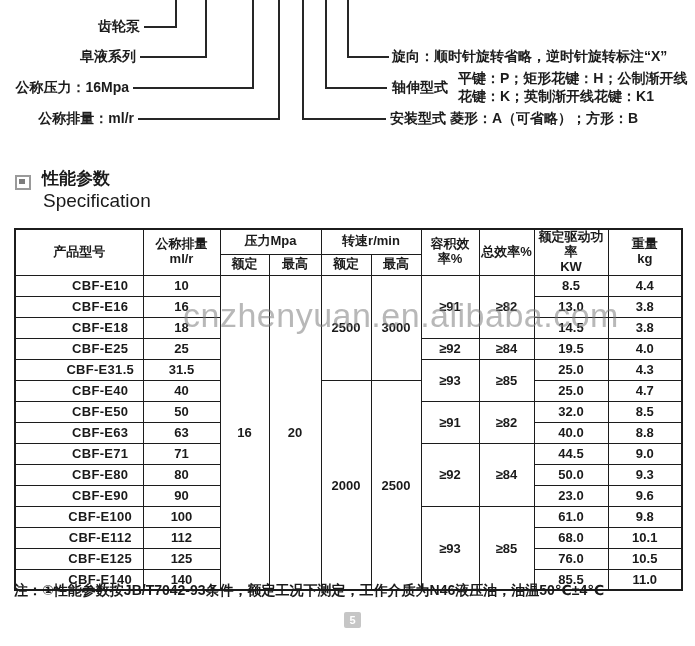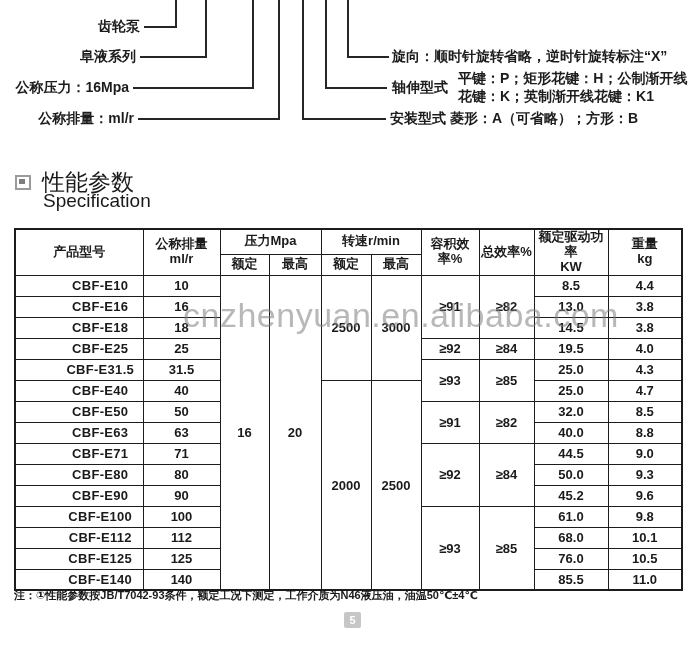--- a/index.html
+++ b/index.html
@@ -9,41 +9,41 @@
     color:#1a1a1a;overflow:hidden;
   }
   .abs{position:absolute;}
   
   .ln{position:absolute;background:#262626;}
   .dlabel{position:absolute;font-size:14px;font-weight:700;white-space:nowrap;color:#1c1c1c;}
   .dlabel.right-align{text-align:right;}
   
   .sec-icon{position:absolute;left:15px;top:175px;width:12px;height:11px;border:2px solid #9a9a9a;background:#fff;}
   .sec-icon::after{content:"";position:absolute;left:2px;top:2px;width:4px;height:3px;background:#7d7d7d;border:1px solid #7d7d7d;}
-  .sec-title{position:absolute;left:42px;top:167px;font-size:23px;font-weight:400;}
+  .sec-title{position:absolute;left:42px;top:167px;font-size:17px;font-weight:700;}
   .sec-sub{position:absolute;left:43px;top:190px;font-size:19px;font-weight:400;}
   
   .spec-table-wrap{position:absolute;left:14px;top:228px;}
   table{border-collapse:collapse;table-layout:fixed;width:667px;border:2px solid #1c1c1c;}
   th,td{border:1.5px solid #1c1c1c;text-align:center;vertical-align:middle;padding:0;overflow:hidden;}
   th{font-size:13px;font-weight:700;line-height:1.15;}
   thead tr.h1{height:19px;}
   thead tr.h2{height:16px;}
   tbody tr{height:21px;}
   tbody td{font-size:13px;font-weight:600;}
   tbody td.model{font-weight:700;letter-spacing:0.3px;padding-left:42px;}
   .hl{display:block;line-height:1.15;}
   
   .watermark{
     position:absolute;left:183px;top:296px;font-size:34px;font-weight:400;
     color:rgba(125,125,125,0.55);letter-spacing:0.5px;white-space:nowrap;
     pointer-events:none;z-index:5;
   }
   
-  .footnote{position:absolute;left:14px;top:582px;font-size:11px;font-weight:700;white-space:nowrap;margin-top:6px;}
+  .footnote{position:absolute;left:14px;top:582px;font-size:14px;font-weight:700;white-space:nowrap;}
   .page-badge{
     position:absolute;left:344px;top:612px;width:17px;height:16px;background:#c6c6c6;
     border-radius:2px;color:#ffffff;font-size:11px;font-weight:700;
     display:flex;align-items:center;justify-content:center;
   }
 </style>
 </head>
 <body>
 
 <div class="abs" style="left:0;top:0;width:695px;height:145px;">
@@ -194,21 +194,21 @@
         </tr>
         <tr>
           <td class="model">CBF-E80</td>
           <td>80</td>
           <td>50.0</td>
           <td>9.3</td>
         </tr>
         <tr>
           <td class="model">CBF-E90</td>
           <td>90</td>
-          <td>45.2</td>
+          <td>23.0</td>
           <td>9.6</td>
         </tr>
         <tr>
           <td class="model">CBF-E100</td>
           <td>100</td>
           <td rowspan="4">≥93</td>
           <td rowspan="4">≥85</td>
           <td>61.0</td>
           <td>9.8</td>
         </tr>

